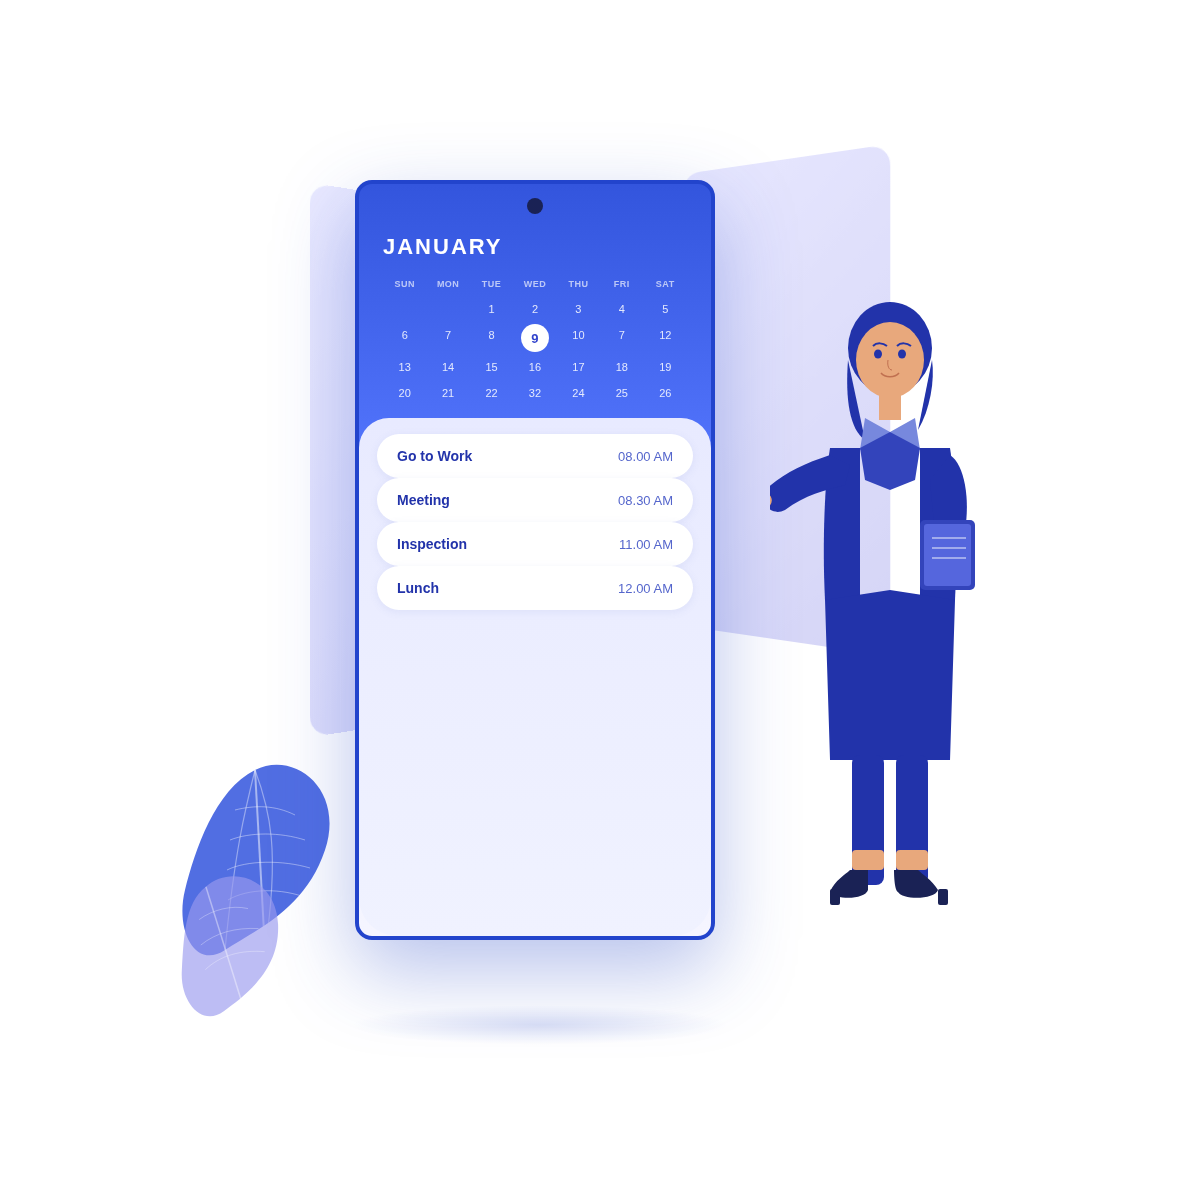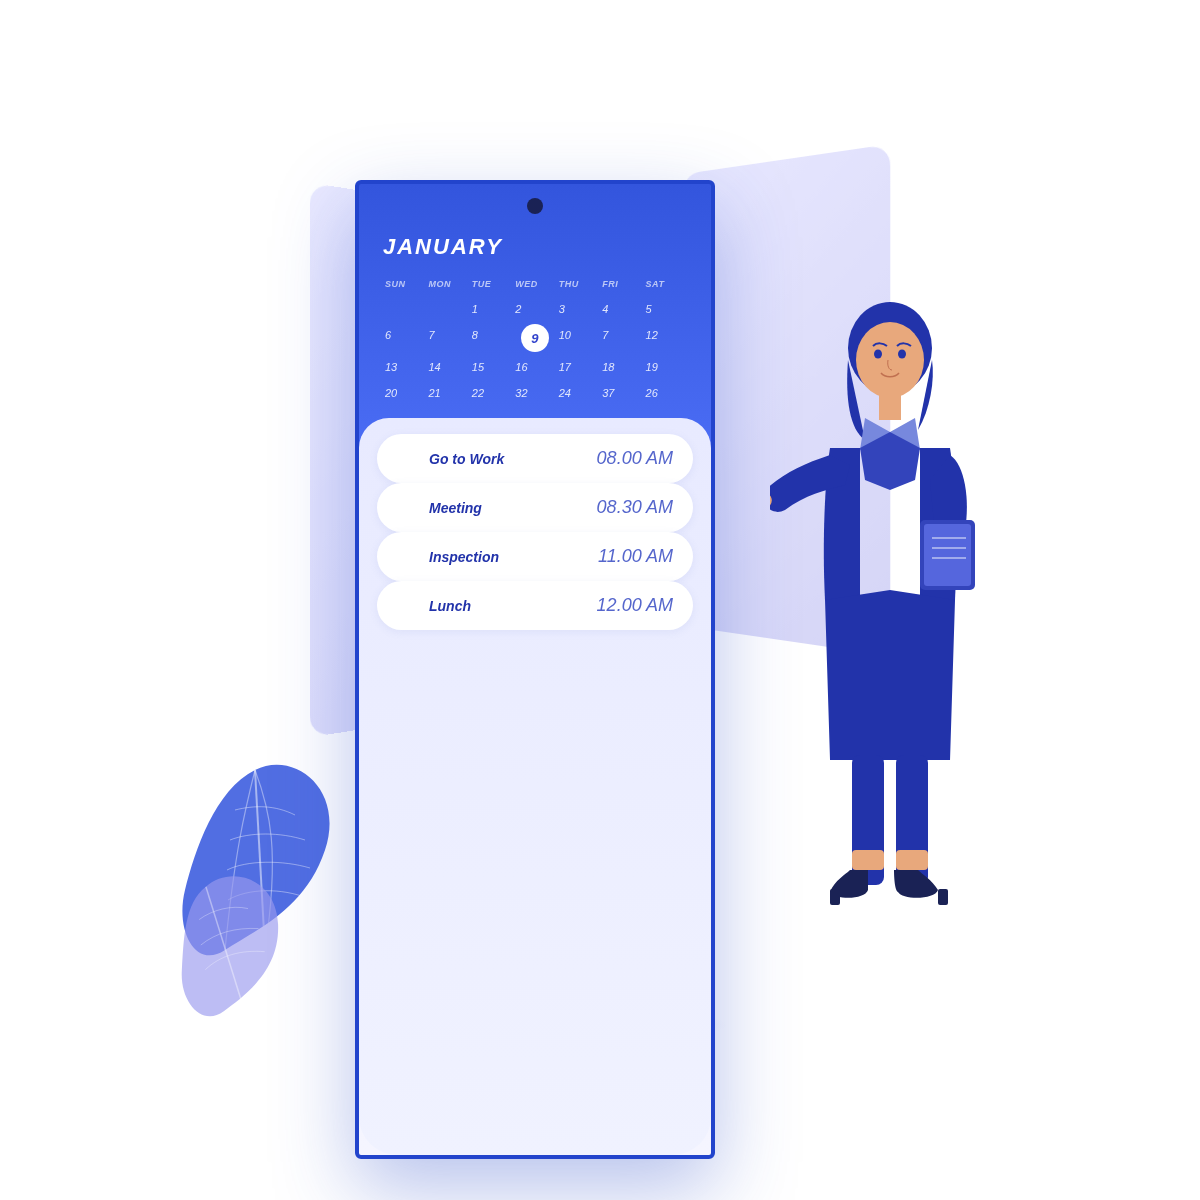--- a/index.html
+++ b/index.html
@@ -62,30 +62,29 @@
       width: 100%;
       height: 100%;
     }
 
     
     .phone {
       position: absolute;
       left: 355px;
       top: 180px;
       width: 360px;
-      height: 979px;
+      height: 760px;
       background: linear-gradient(180deg, #3355dd 0%, #5577ff 40%, #eef0ff 60%, #f5f5ff 100%);
-      border-radius: 6px;
+      border-radius: 17px;
       z-index: 10;
       box-shadow: 0 30px 80px rgba(50, 80, 200, 0.35);
       border: 4px solid #2244cc;
       overflow: hidden;
       display: flex;
       flex-direction: column;
-      font-style: italic;
     }
 
     .phone-inner {
       display: flex;
       flex-direction: column;
       height: 100%;
     }
 
     
     .phone-notch {
@@ -116,20 +115,21 @@
       width: 100%;
     }
 
     .cal-row {
       display: grid;
       grid-template-columns: repeat(7, 1fr);
       margin-bottom: 4px;
     }
 
     .cal-cell {
+      text-align: center;
       padding: 5px 2px;
       font-size: 11px;
       color: rgba(255,255,255,0.85);
       font-weight: 500;
     }
 
     .cal-cell.header {
       font-size: 9px;
       font-weight: 700;
       color: rgba(255,255,255,0.65);
@@ -177,25 +177,24 @@
       align-items: center;
       justify-content: space-between;
       box-shadow: 0 2px 8px rgba(100, 120, 200, 0.10);
       flex-shrink: 0;
     }
 
     .schedule-name {
       font-size: 14px;
       font-weight: 600;
       color: #2233aa;
-      margin-left: 32px;
     }
 
     .schedule-time {
-      font-size: 18px;
+      font-size: 13px;
       font-weight: 500;
       color: #5566cc;
     }
 
     
     .person-container {
       position: absolute;
       right: 190px;
       top: 280px;
       width: 240px;
@@ -295,21 +294,21 @@
                 <div class="cal-cell">17</div>
                 <div class="cal-cell">18</div>
                 <div class="cal-cell">19</div>
               </div>
               <div class="cal-row">
                 <div class="cal-cell">20</div>
                 <div class="cal-cell">21</div>
                 <div class="cal-cell">22</div>
                 <div class="cal-cell">32</div>
                 <div class="cal-cell">24</div>
-                <div class="cal-cell">37</div>
+                <div class="cal-cell">25</div>
                 <div class="cal-cell">26</div>
               </div>
             </div>
         </div>
       </div>
 
       <div class="schedule-section">
 
         <div id="schedule-items">
             <div class="schedule-item">

